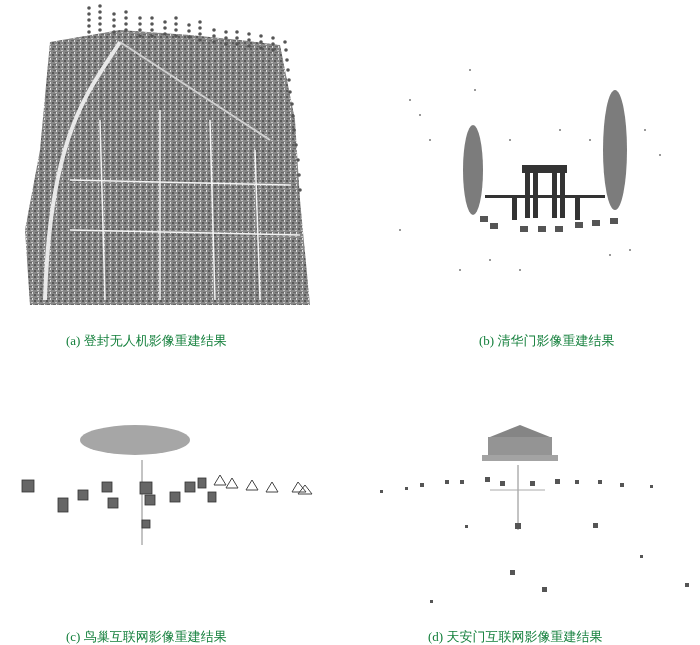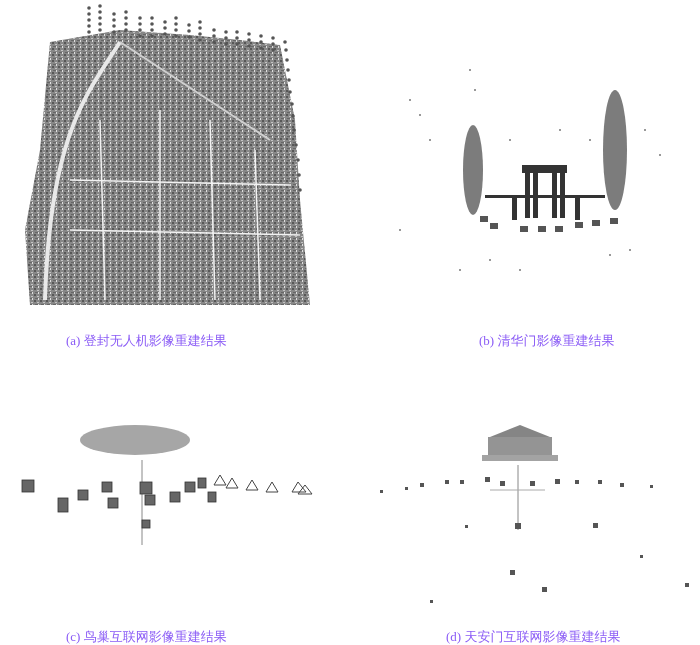--- a/index.html
+++ b/index.html
@@ -1,19 +1,19 @@
 <!DOCTYPE html>
 <html><head>
 <meta charset="utf-8">
 <style>
   html, body { margin:0; padding:0; background:#ffffff; }
   body { width:700px; height:645px; position:relative; overflow:hidden;
          font-family:"DejaVu Serif","Liberation Serif",serif; color:#222; }
   .panel { position:absolute; }
-  .caption { position:absolute; font-size:13px; color:#8b5cf6; white-space:nowrap;
+  .caption { position:absolute; font-size:13px; color:#15803d; white-space:nowrap;
              font-family:"Liberation Serif","DejaVu Serif",serif; }
   svg { display:block; }
 </style>
 </head>
 <body>
 
 <div class="panel" style="left:10px;top:0;width:320px;height:320px;">
   <svg width="320" height="320" viewBox="0 0 320 320">
     <defs>
       <pattern id="noiseA" width="6" height="6" patternUnits="userSpaceOnUse">
@@ -251,13 +251,13 @@
         <rect x="233" y="108" width="5" height="5"></rect>
       <rect x="150" y="155" width="5" height="5"></rect>
         <rect x="182" y="172" width="5" height="5"></rect>
         <rect x="70" y="185" width="3" height="3"></rect>
       <rect x="325" y="168" width="4" height="4"></rect>
         <rect x="105" y="110" width="3" height="3"></rect>
         <rect x="280" y="140" width="3" height="3"></rect>
     </g>
   </svg>
 </div>
-<div class="caption" style="left:446px;top:628px;">(d) 天安门互联网影像重建结果</div>
+<div class="caption" style="left:428px;top:628px;">(d) 天安门互联网影像重建结果</div>
 
 </body></html>

